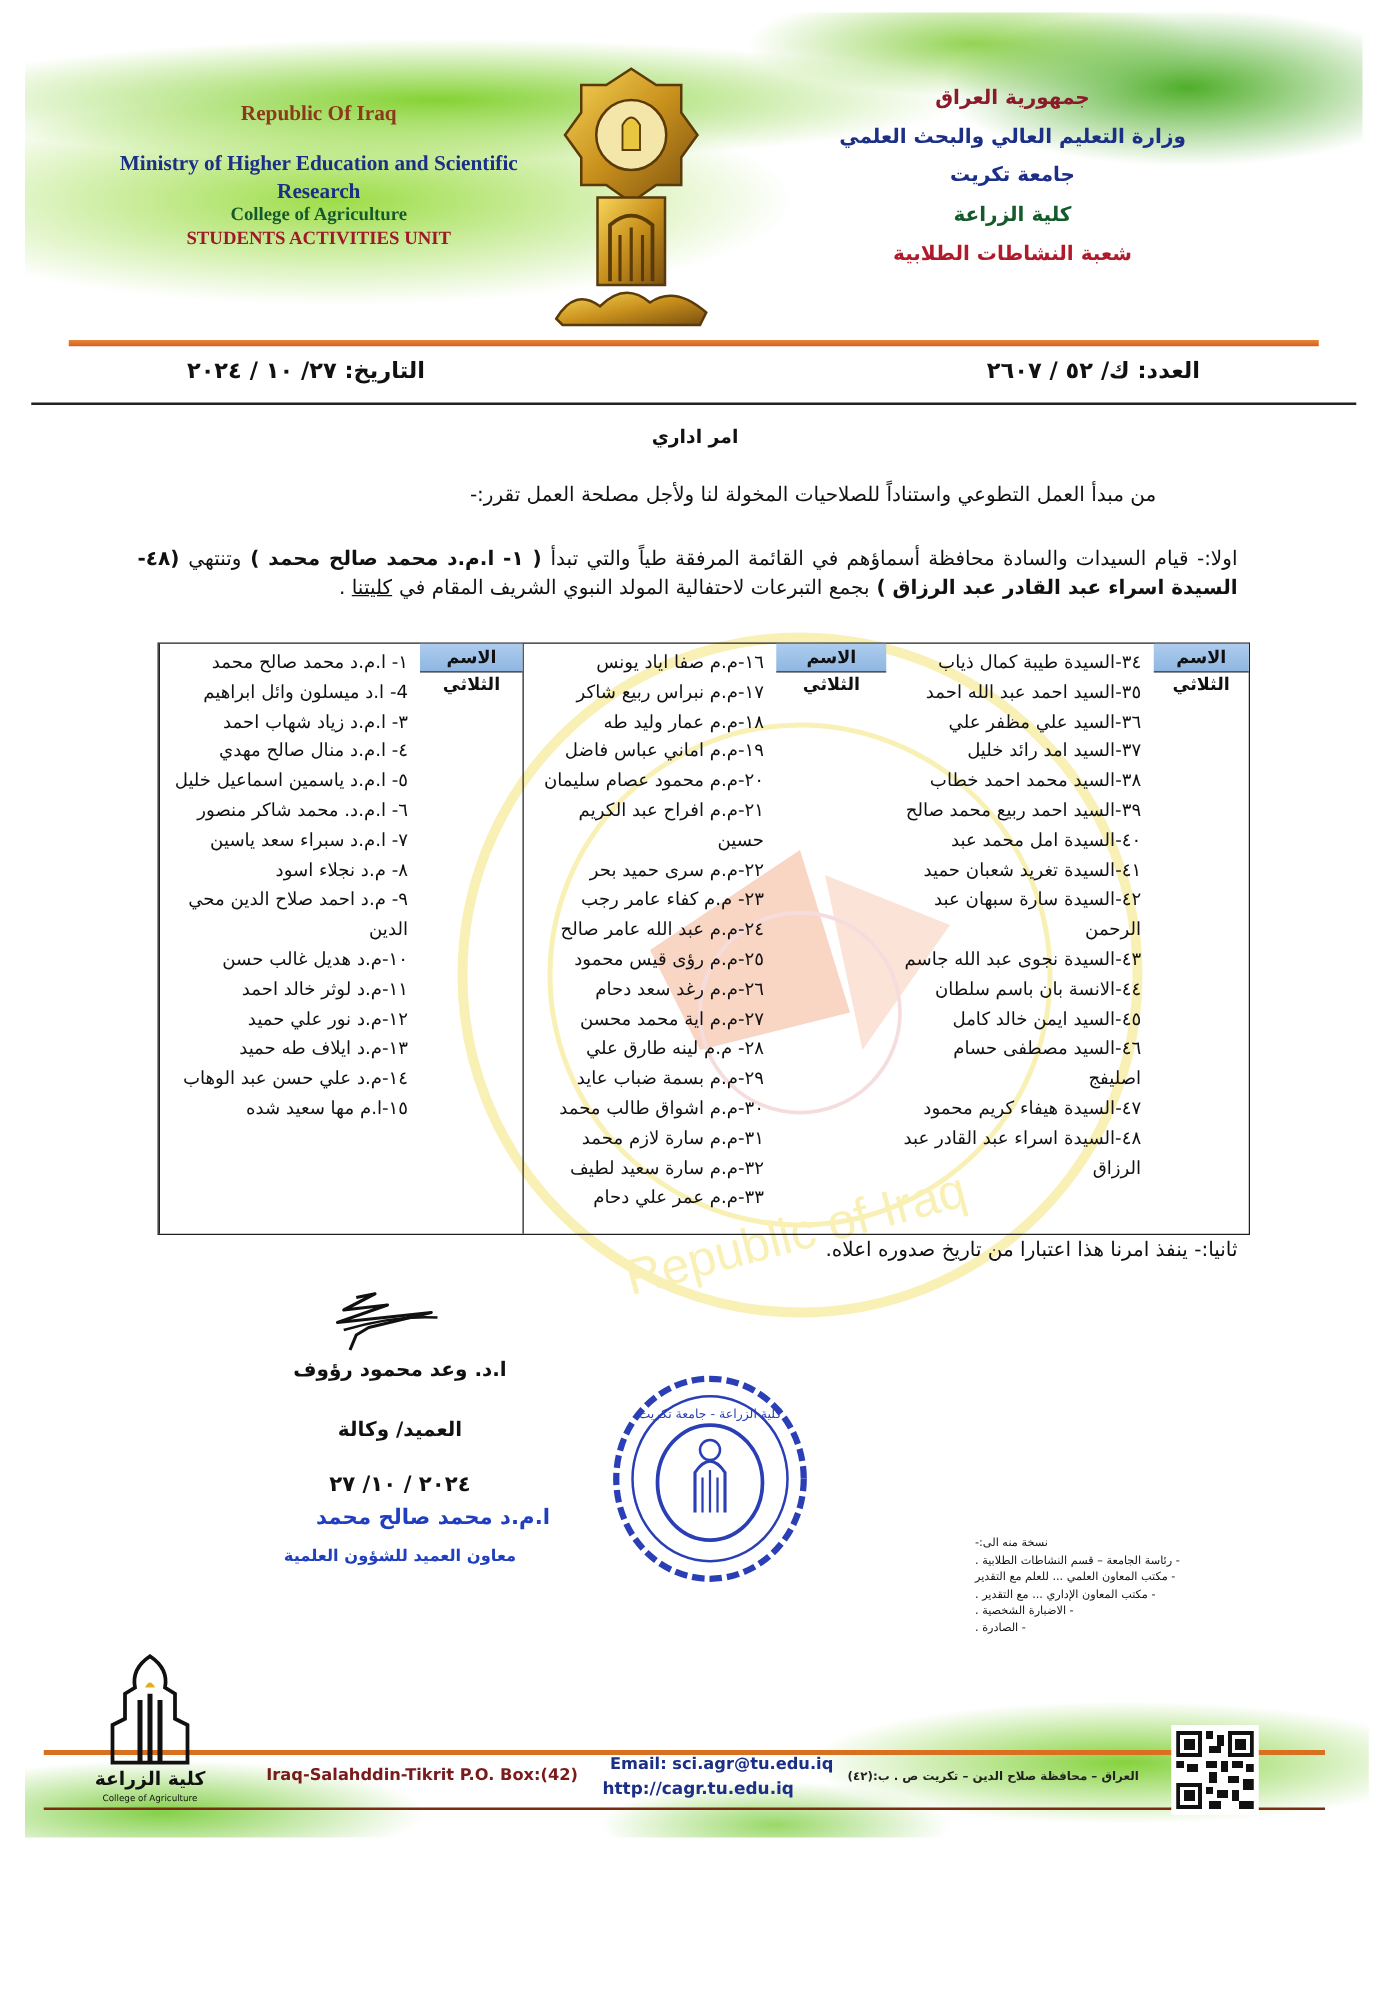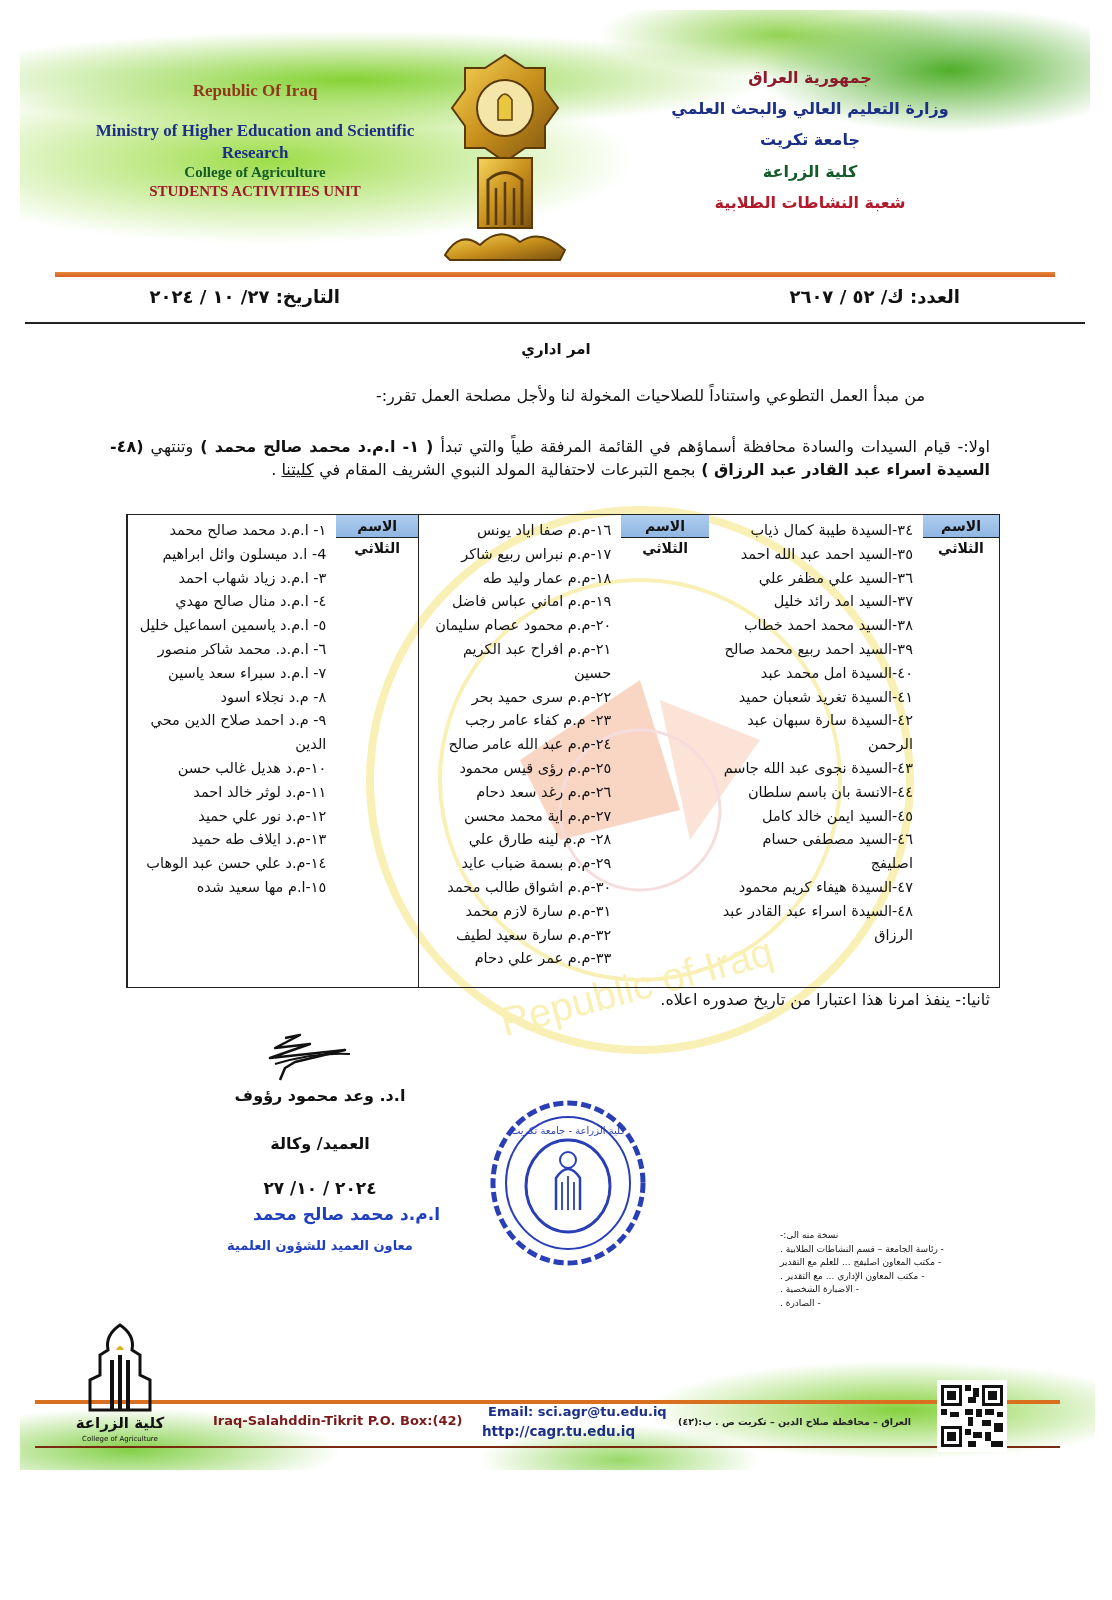--- a/index.html
+++ b/index.html
@@ -237,21 +237,21 @@
     <path d="M68,112 L68,80 Q80,62 92,80 L92,112" fill="none" stroke="#2a3fb5" stroke-width="2.5"></path>
     <path d="M74,112 L74,84 M80,112 L80,78 M86,112 L86,84" stroke="#2a3fb5" stroke-width="1.8"></path>
     <circle cx="80" cy="62" r="8" fill="none" stroke="#2a3fb5" stroke-width="2"></circle>
     <text x="80" y="36" text-anchor="middle" font-family="DejaVu Sans, sans-serif" font-size="10" fill="#2a3fb5" direction="rtl">كلية الزراعة - جامعة تكريت</text>
   </svg>
 </div>
 
 <div class="abs cc">
   <div>نسخة منه الى:-</div>
   <div>- رئاسة الجامعة – قسم النشاطات الطلابية .</div>
-  <div>- مكتب المعاون اصليفج ... للعلم مع التقدير</div>
+  <div>- مكتب المعاون العلمي ... للعلم مع التقدير</div>
   <div>- مكتب المعاون الإداري ... مع التقدير .</div>
   <div>- الاضبارة الشخصية .</div>
   <div>- الصادرة .</div>
 </div>
 
 <div class="abs ftr-bg"></div>
 <div class="abs ftr-line1"></div>
 <div class="abs ftr-line2"></div>
 <div class="abs ftr-logo">
   <svg width="100" height="125" viewBox="0 0 100 125">

